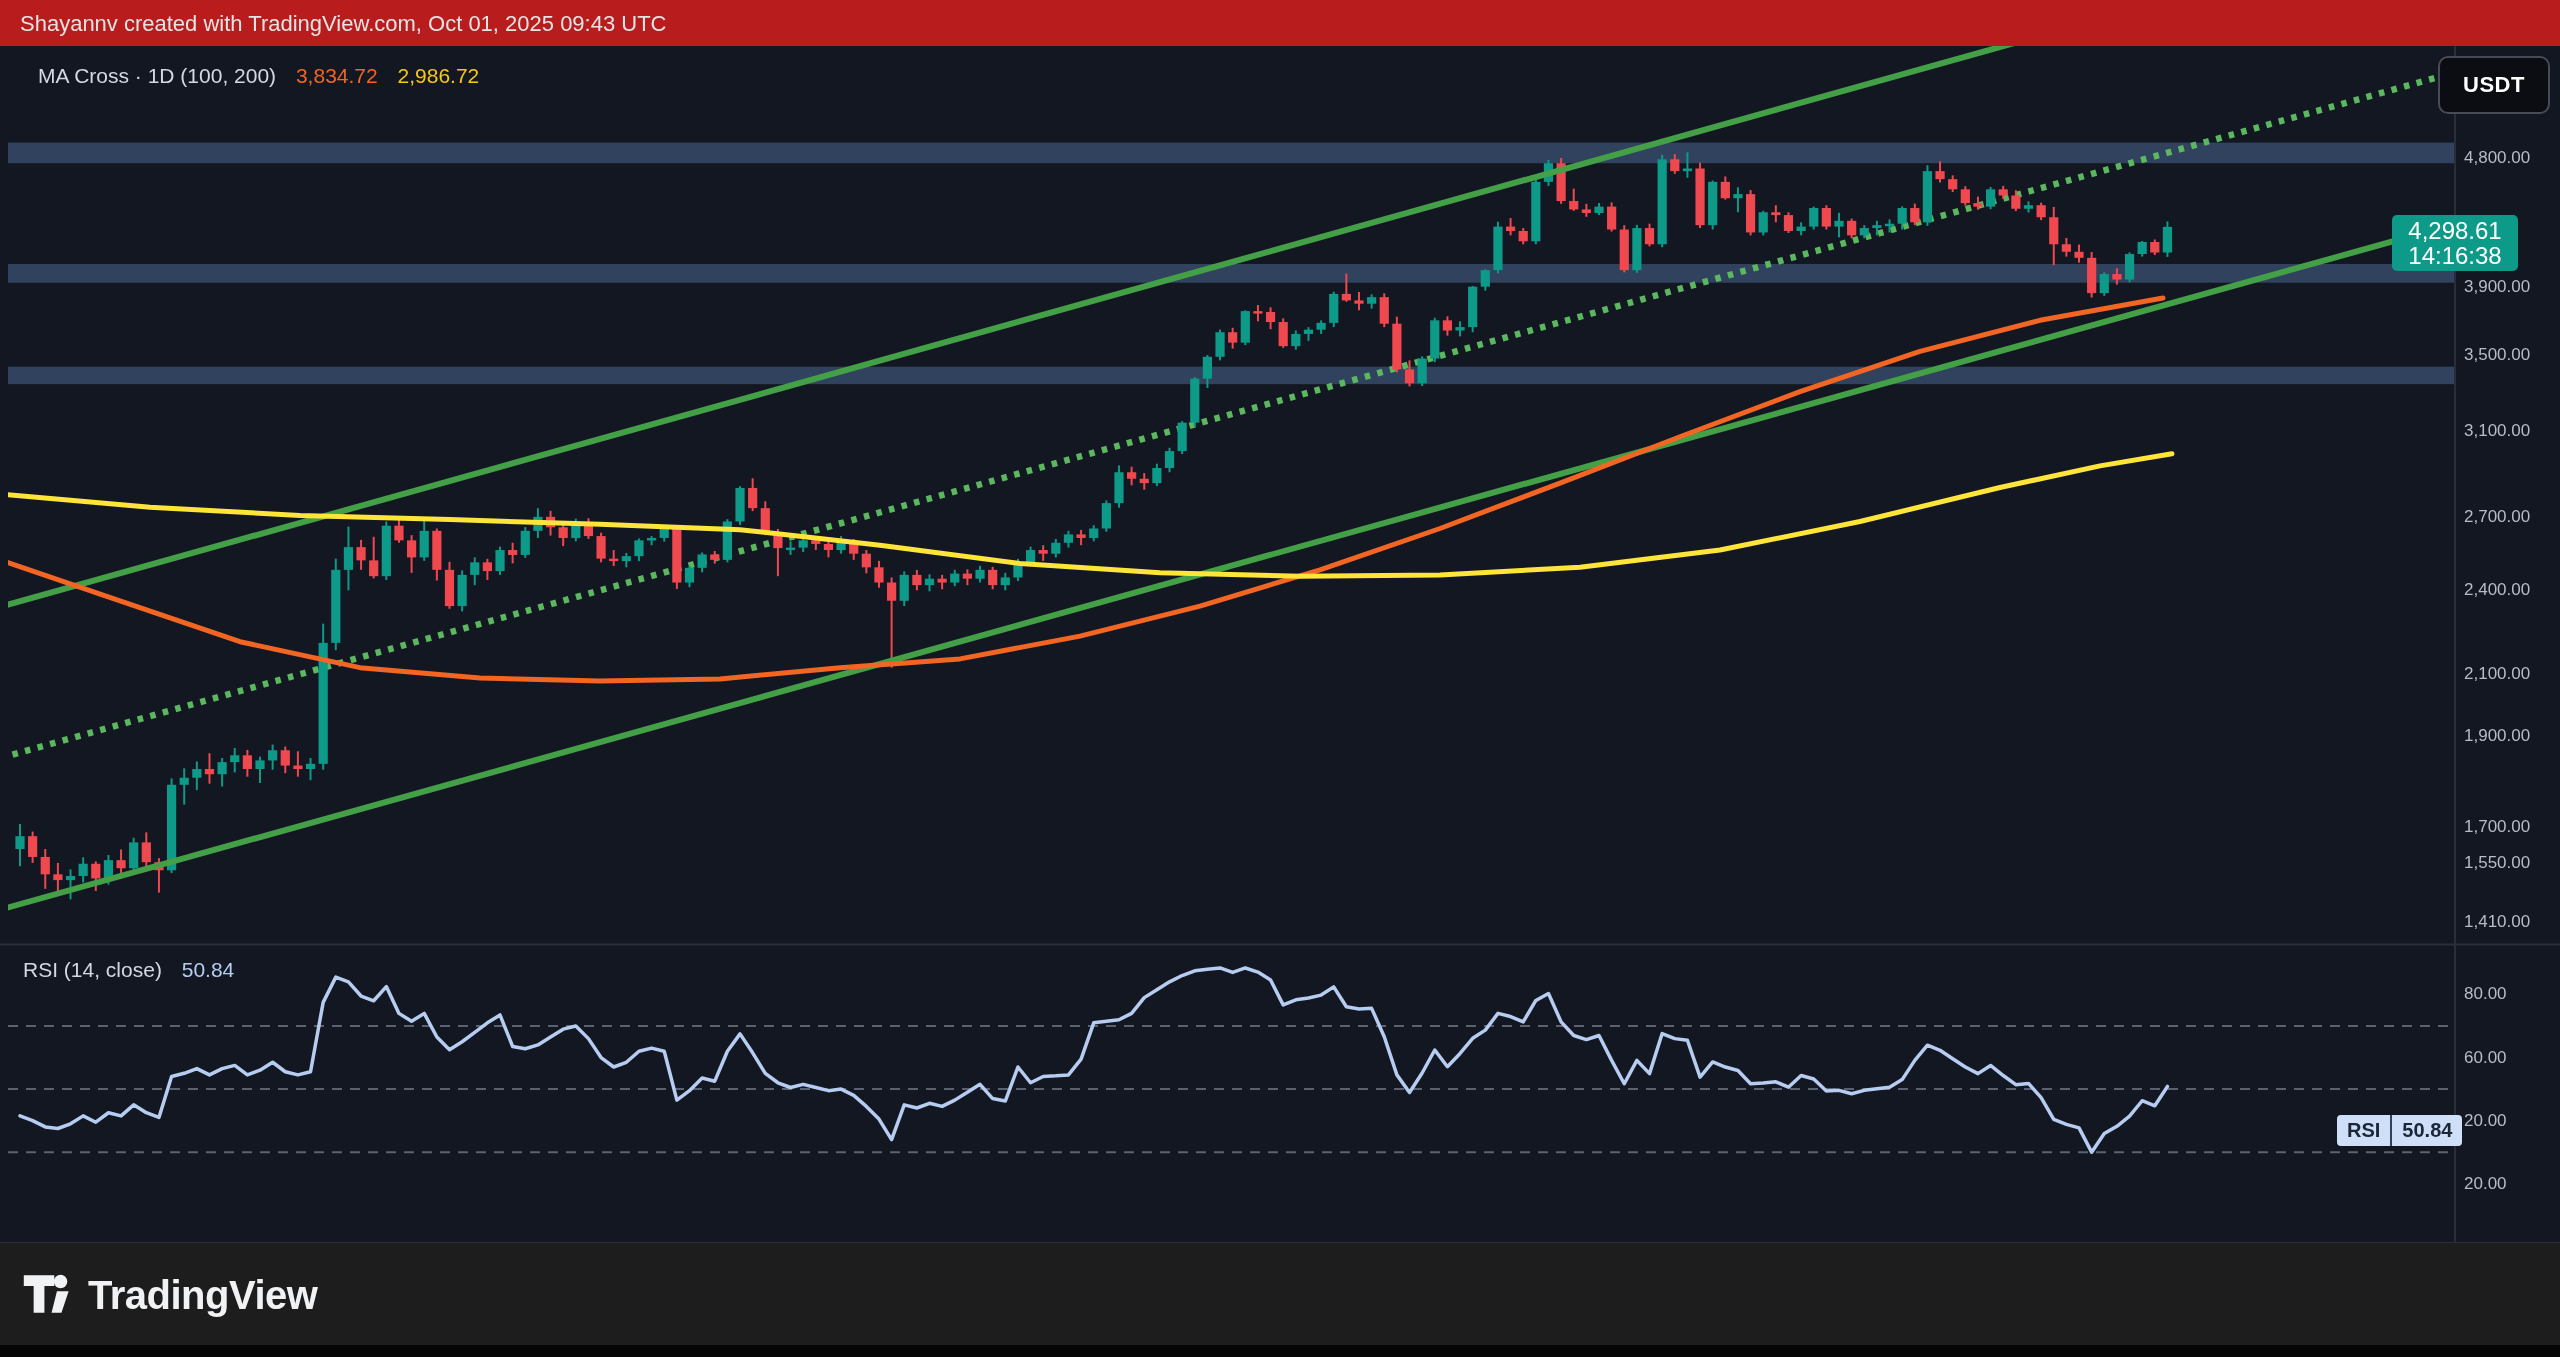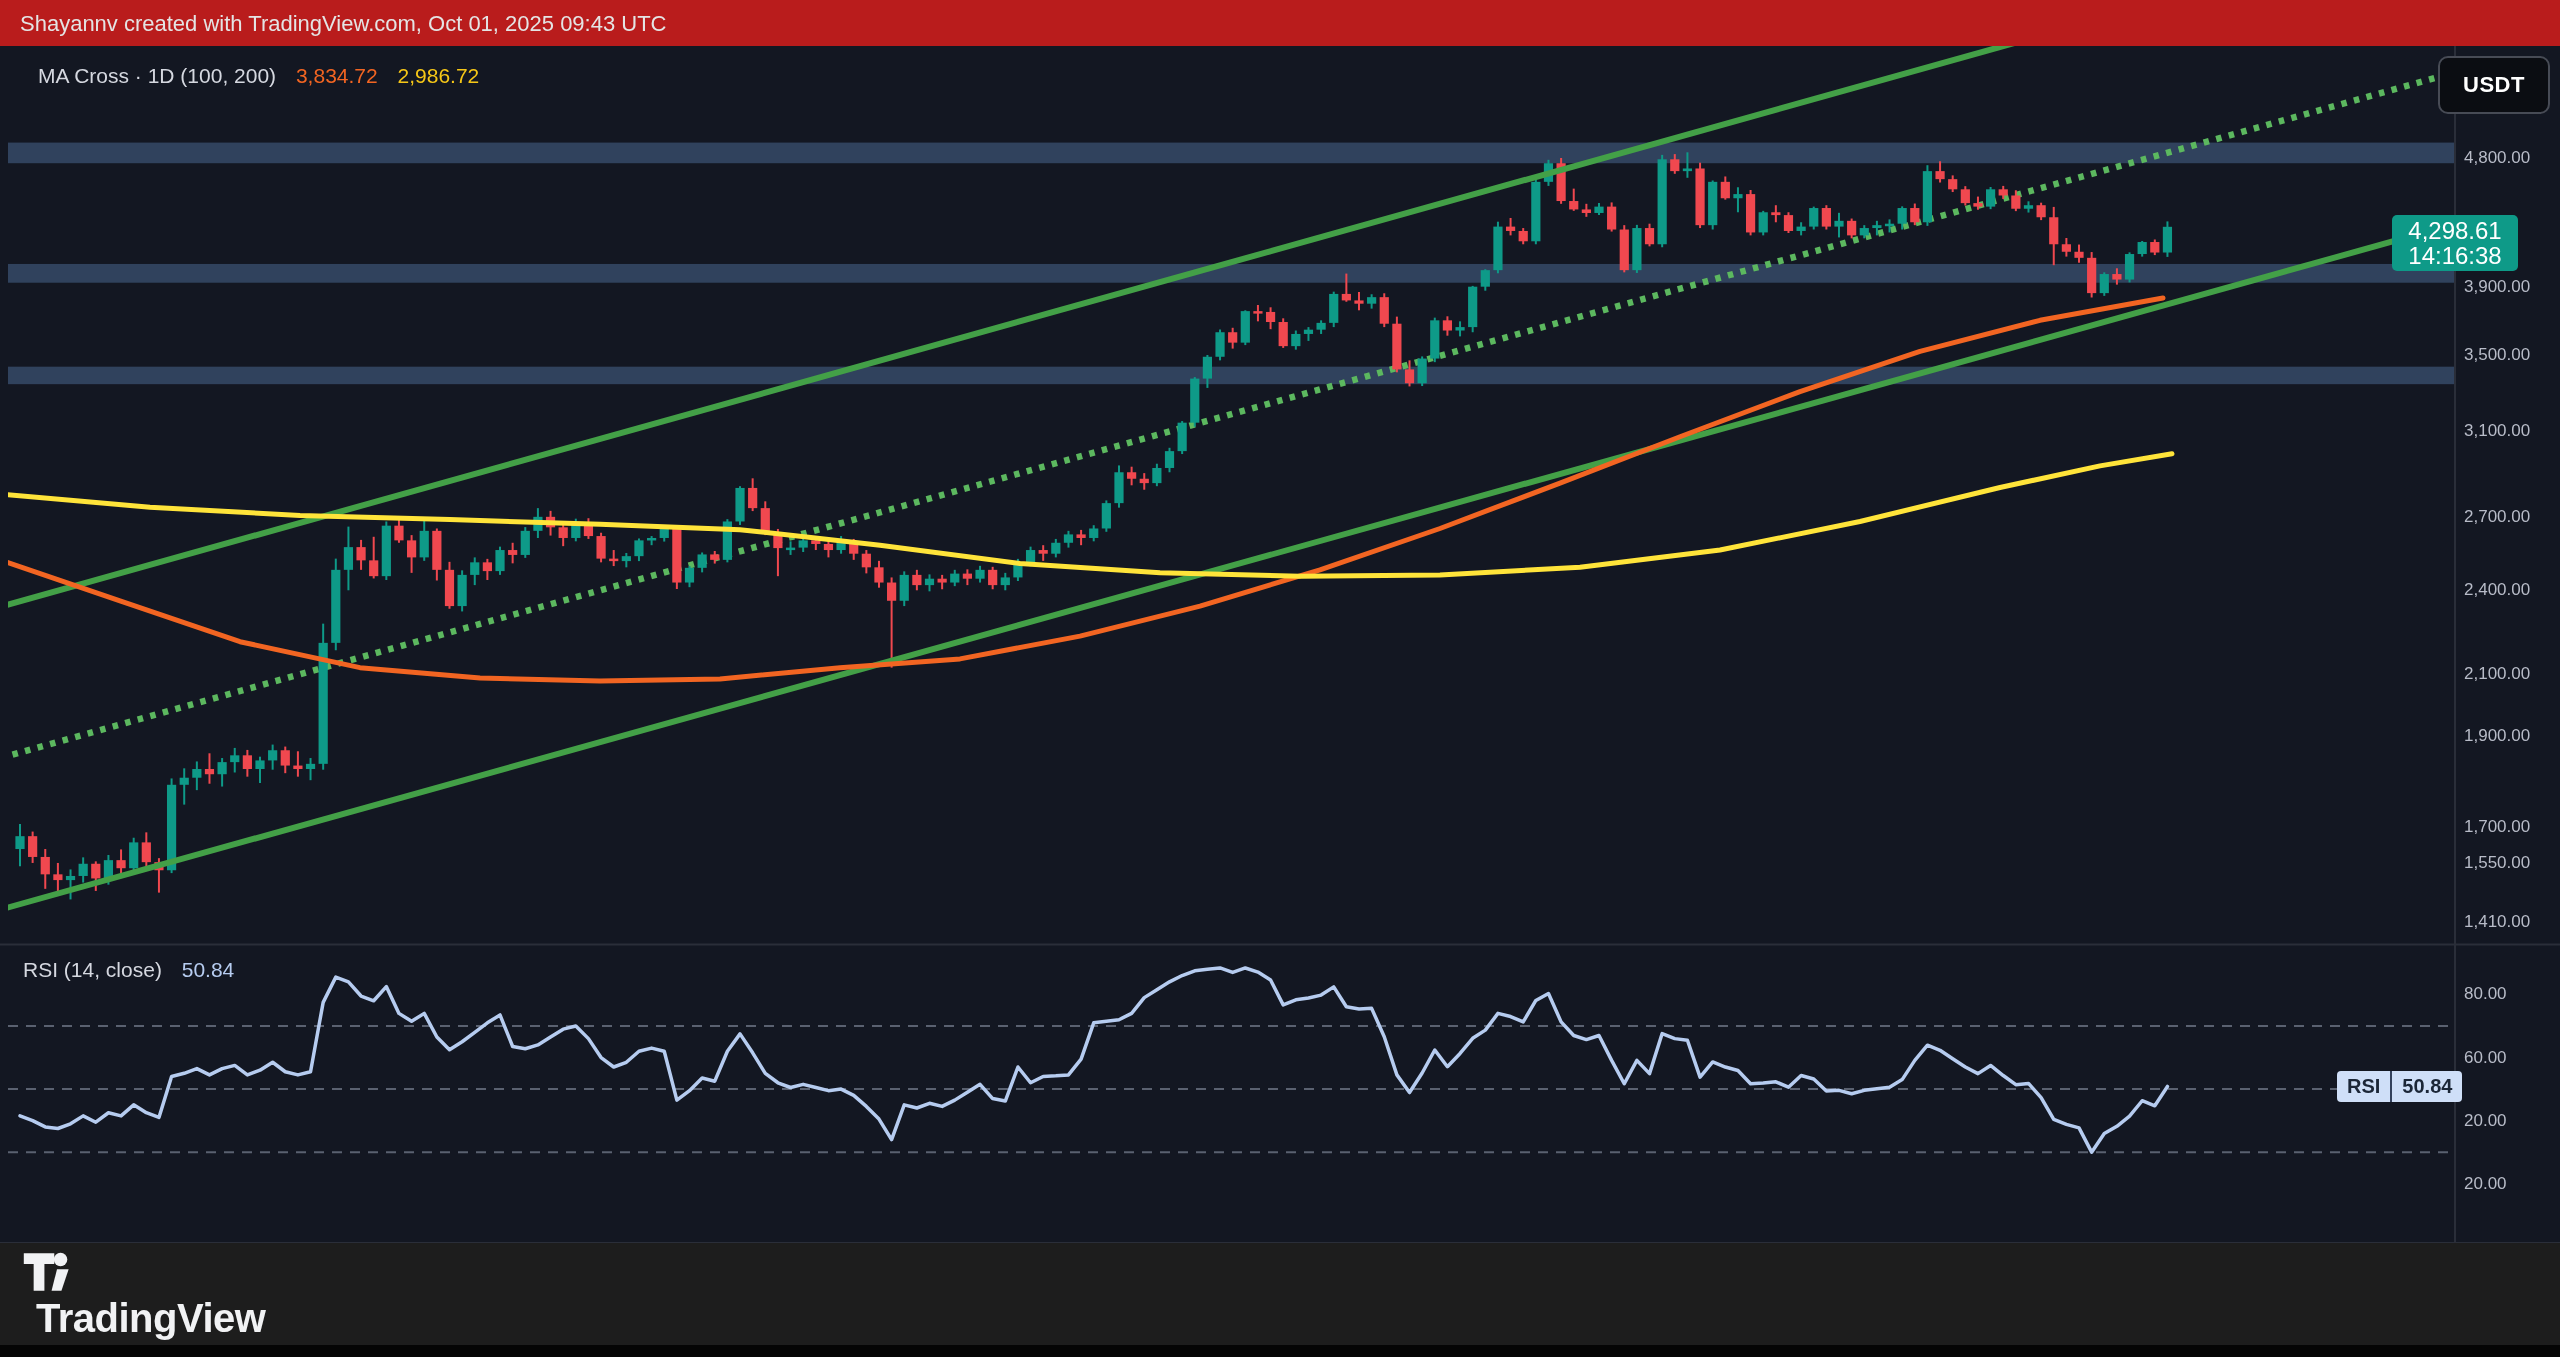--- a/index.html
+++ b/index.html
@@ -419,21 +419,21 @@
   <div class="price-badge" id="price-badge" style="background: rgb(14, 154, 136);">
     <div>4,298.61</div>
     <div>14:16:38</div>
   </div>
 
   <div class="rsi-legend">
     <span>RSI (14, close)</span>
     <span class="rsi-val" id="rsi-legend-val" style="color: rgb(182, 204, 240);">50.84</span>
   </div>
 
-  <div class="rsi-badge" id="rsi-badge" style="background: rgb(207, 223, 248); color: rgb(27, 38, 55);">
+  <div class="rsi-badge" id="rsi-badge" style="background: rgb(207, 223, 248); color: rgb(27, 38, 55); margin-top: 44px;">
     <span class="name">RSI</span>
     <span class="val">50.84</span>
   </div>
 
   <div id="price-axis">
       <div class="pl" style="left: 2464px; top: 145px; color: rgb(184, 188, 200);">4,800.00</div>
       <div class="pl" style="left: 2464px; top: 274.496px; color: rgb(184, 188, 200);">3,900.00</div>
       <div class="pl" style="left: 2464px; top: 341.985px; color: rgb(184, 188, 200);">3,500.00</div>
       <div class="pl" style="left: 2464px; top: 417.673px; color: rgb(184, 188, 200);">3,100.00</div>
       <div class="pl" style="left: 2464px; top: 503.832px; color: rgb(184, 188, 200);">2,700.00</div>
@@ -453,21 +453,21 @@
   <div id="time-axis">
       <div class="ml" style="left: 202.323px; top: 0px; color: rgb(199, 202, 210);">May</div>
       <div class="ml" style="left: 590.126px; top: 0px; color: rgb(199, 202, 210);">Jun</div>
       <div class="ml" style="left: 966.559px; top: 0px; color: rgb(199, 202, 210);">Jul</div>
       <div class="ml" style="left: 1356.89px; top: 0px; color: rgb(199, 202, 210);">Aug</div>
       <div class="ml" style="left: 1745.95px; top: 0px; color: rgb(199, 202, 210);">Sep</div>
       <div class="ml" style="left: 2123.65px; top: 0px; color: rgb(199, 202, 210);">Oct</div>
     </div>
 
   <div class="footer">
-    <span style="display:flex;align-items:flex-start;flex-direction:column;">
+    <span style="display:flex;align-items:flex-end;">
       <svg width="52" height="48" viewBox="0 0 58 50">
         <g fill="#f1f2f4">
           <path d="M2 4 H36 V16 H25 V46 H13 V16 H2 Z"></path>
           <circle cx="43" cy="11" r="7.5"></circle>
           <path d="M39 22 H52 L44 46 H33 Z"></path>
         </g>
       </svg>
       <span class="brand-text">TradingView</span>
     </span>
   </div>

